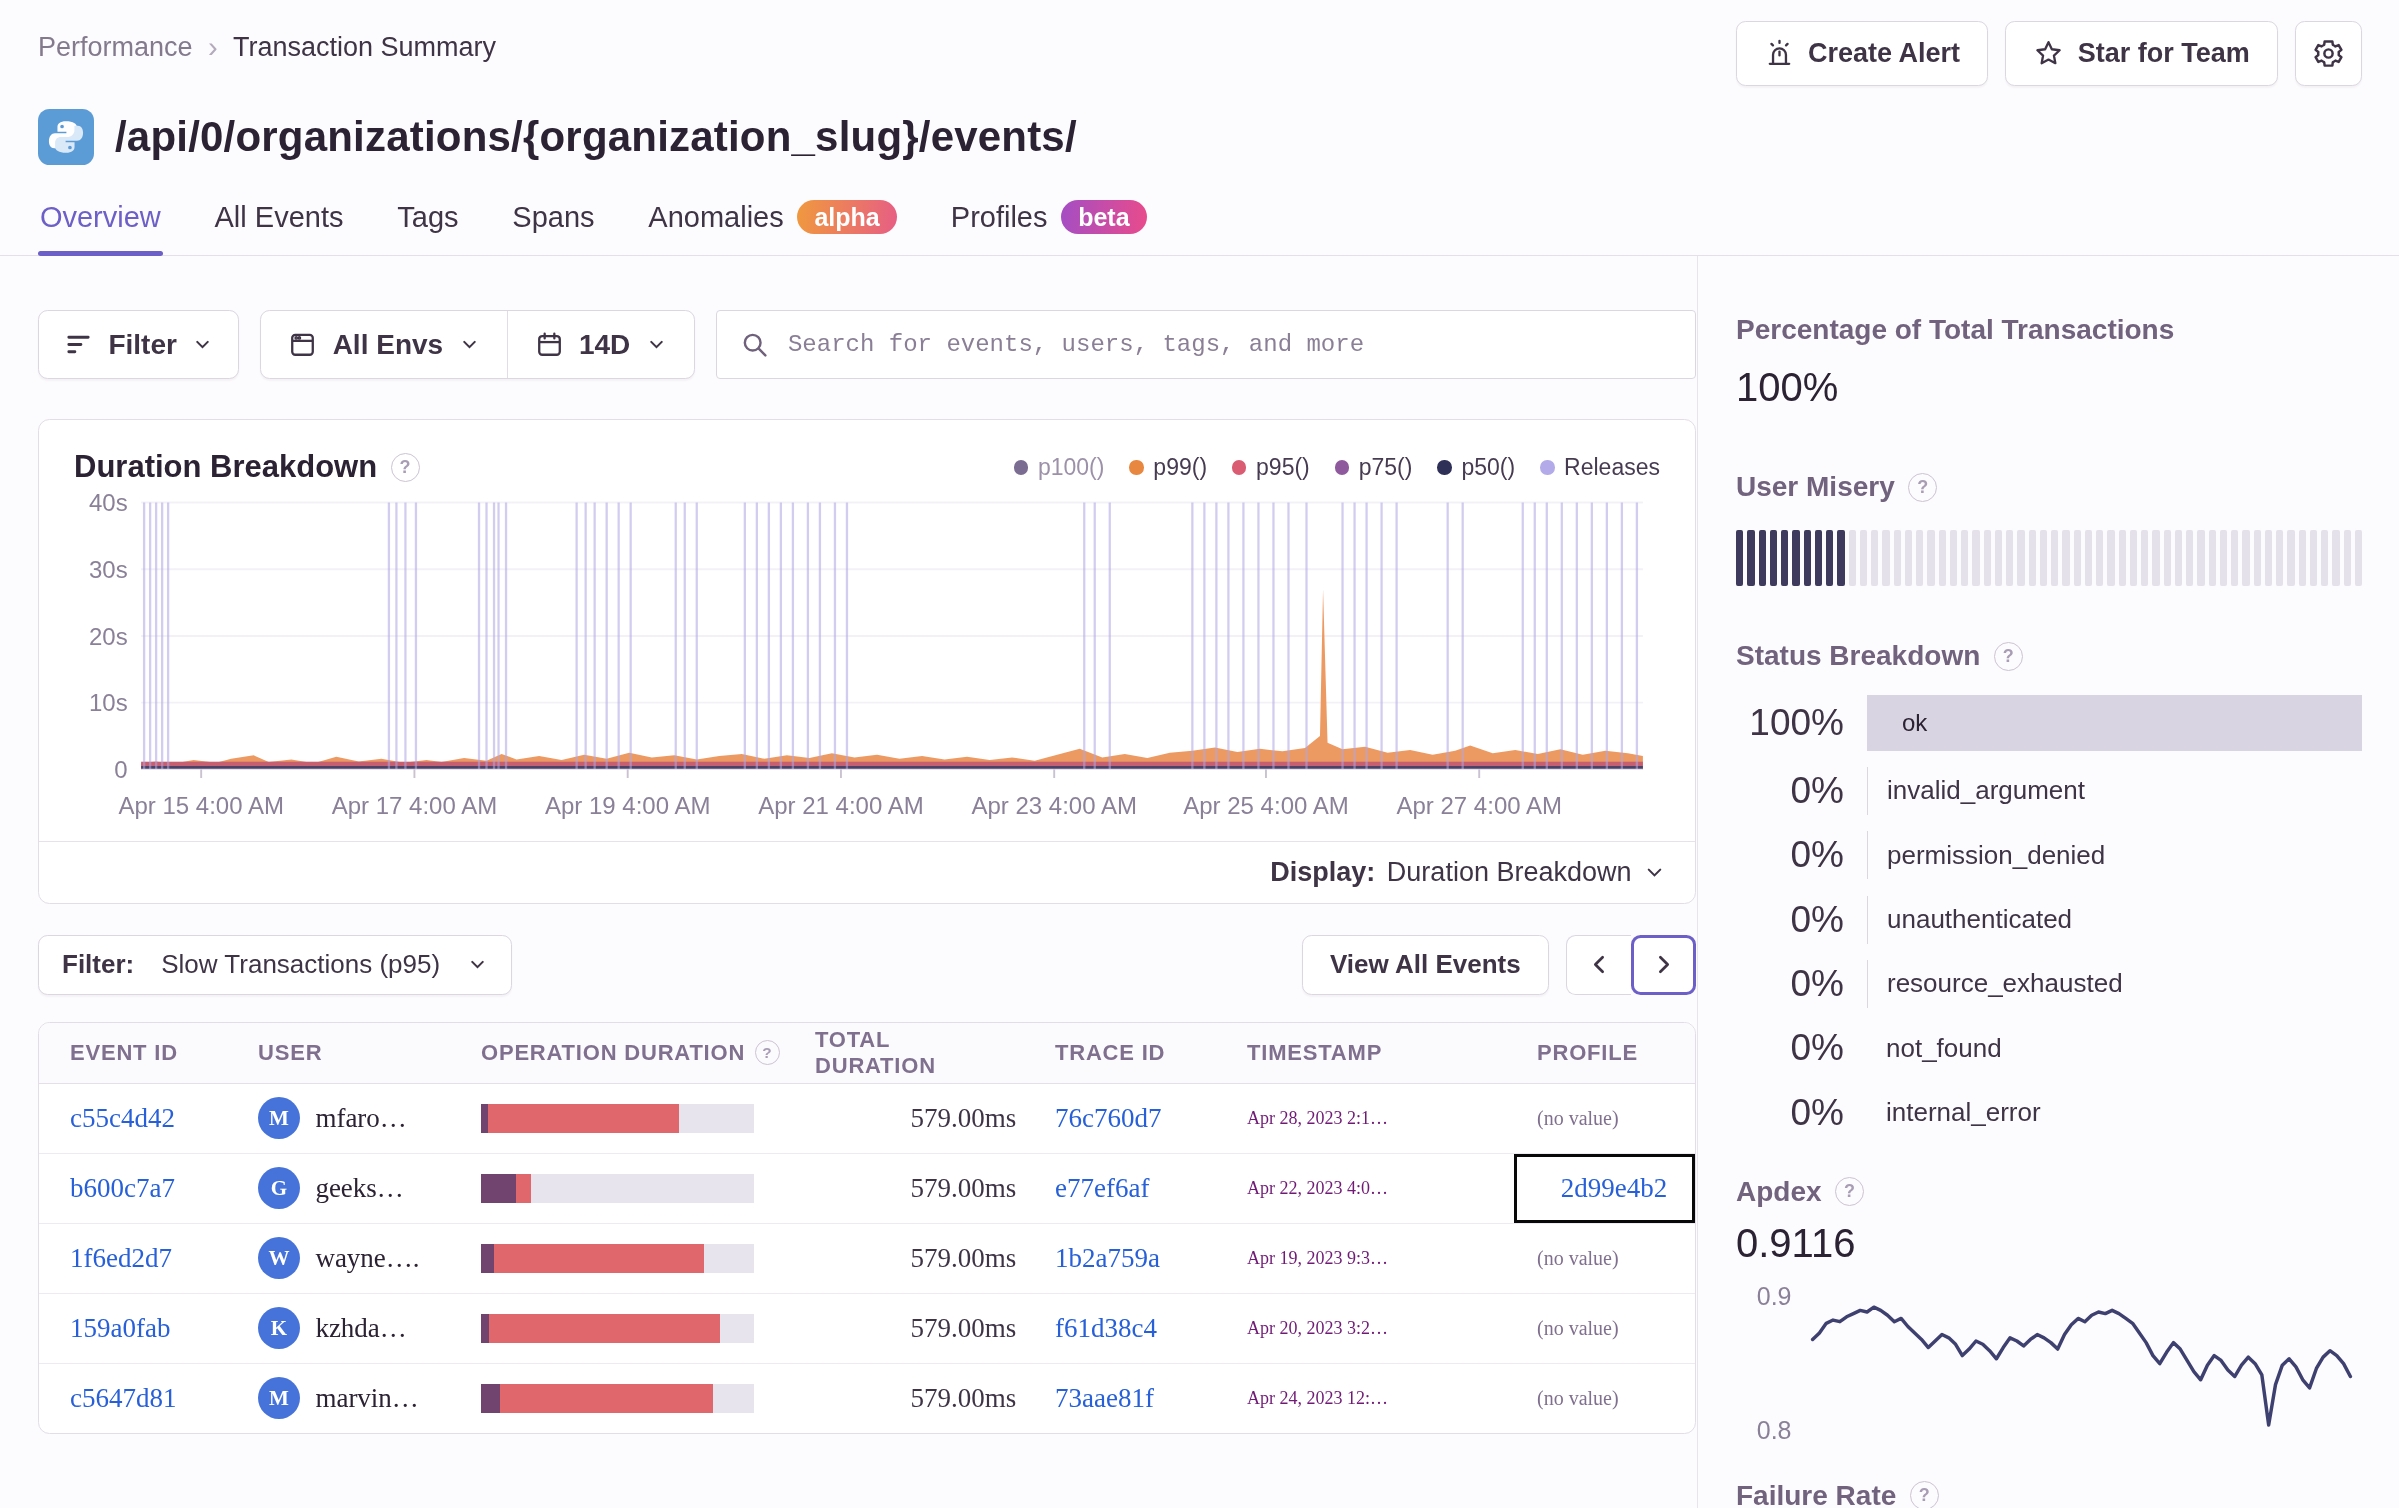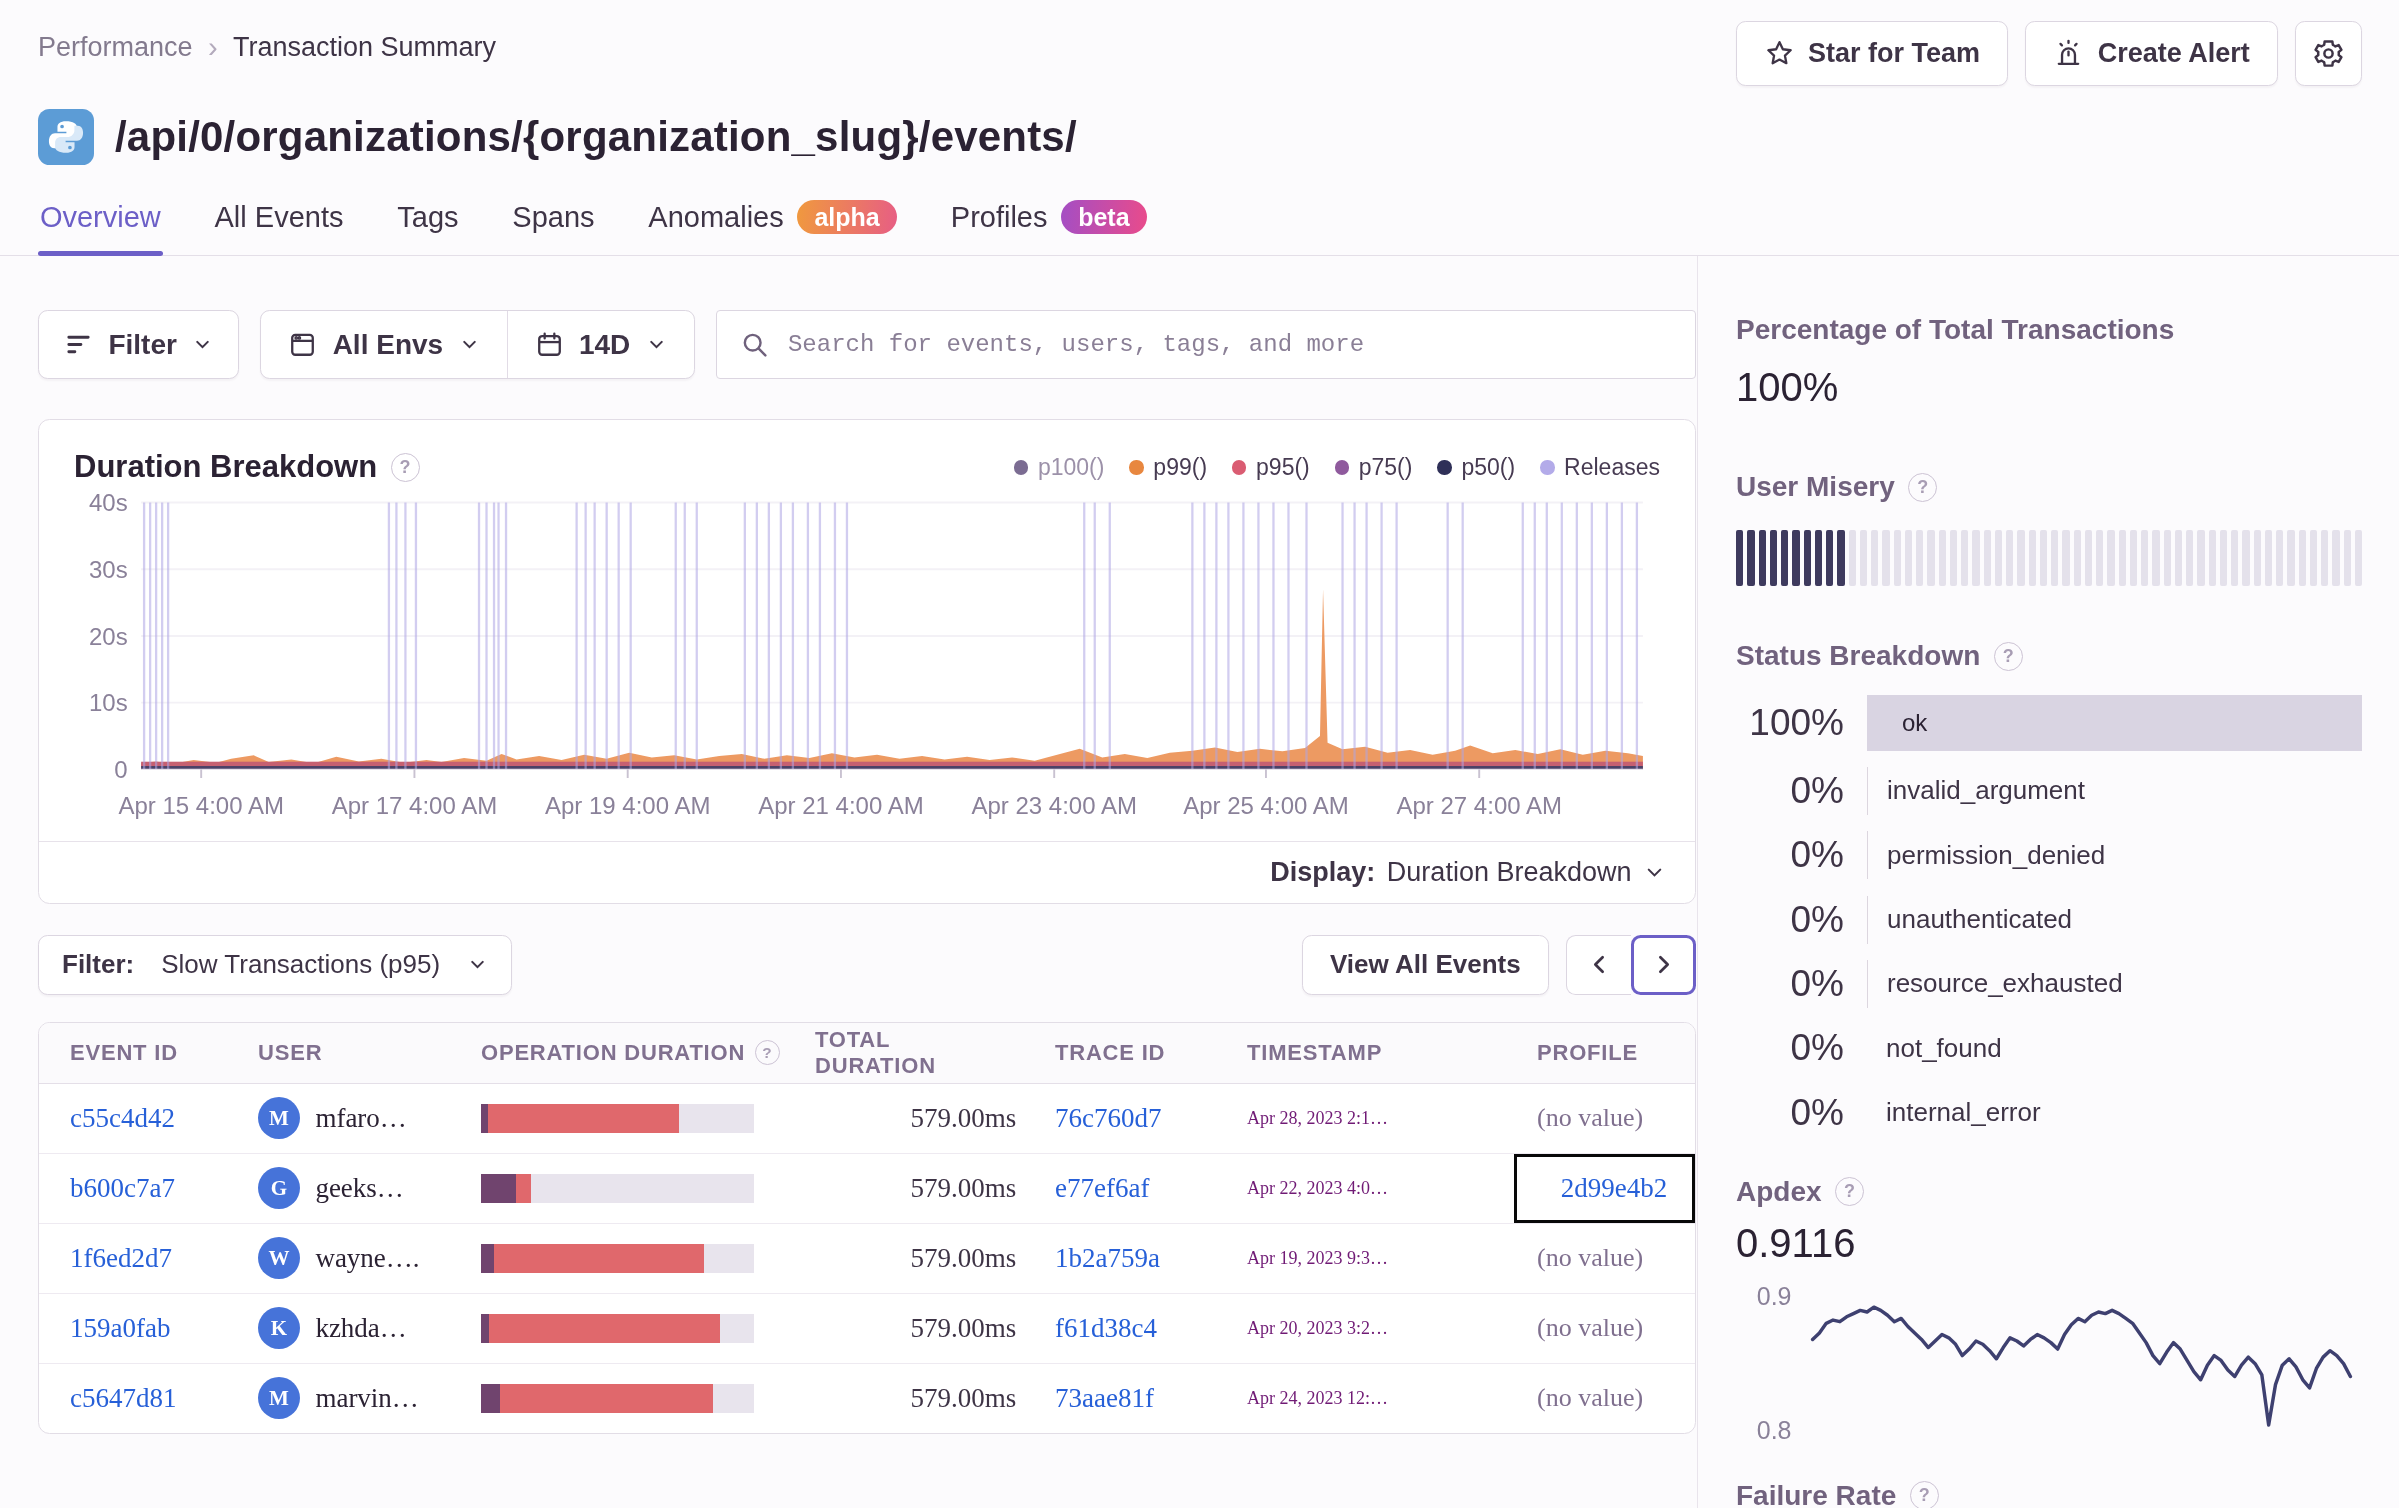--- a/index.html
+++ b/index.html
@@ -84,21 +84,21 @@
   .td{padding-left:31px;font-size:27px;display:flex;align-items:center;min-height:69px;box-sizing:border-box;}
   .td.right{justify-content:flex-end;padding-right:7.7px;color:#3E3446;}
   a.lk{color:#2760D8;text-decoration:none;cursor:pointer;}
   .avatar{width:42px;height:42px;border-radius:50%;background:#4673D9;color:#fff;font-size:21px;font-weight:700;
           display:flex;align-items:center;justify-content:center;margin-right:15.4px;flex:0 0 auto;}
   .uname{color:#2B2233;}
   .optrack{width:273px;height:29px;background:#E8E4ED;display:flex;overflow:hidden;}
   .seg-p{background:#70446E;height:100%;}
   .seg-r{background:#E0686C;height:100%;}
   .ts{color:#701a75;font-size:18px;}
-  .noval{color:#80708F;font-size:26px;}
+  .noval{color:#80708F;font-size:20px;}
   .td-profile{padding-left:23px;}
   .profile-hl{border:3.8px solid #080808;align-self:stretch;display:flex;align-items:center;padding-left:19px;flex:1;margin:0 0 0 -3.8px;justify-content:center;}
   
   .sb-h{font-size:28px;font-weight:700;color:#71627E;display:flex;align-items:center;gap:13.4px;}
   .sb-val{font-size:40px;color:#2B2233;margin-top:19px;}
   .misery{display:flex;gap:3.8px;margin-top:27px;height:56px;align-items:stretch;}
   .misery .mbar{flex:1;border-radius:1.9px;}
   .status-rows{margin-top:23px;display:flex;flex-direction:column;gap:14.4px;}
   .st-row{display:grid;grid-template-columns:108px 1fr;column-gap:23px;align-items:center;min-height:50px;}
   .st-val{font-size:37px;color:#3E3446;text-align:right;}
@@ -117,33 +117,33 @@
 <body>
 
 <div class="hdr">
   <div class="crumbs">
     <span class="crumb-parent">Performance</span>
     <span class="crumb-sep">›</span>
     <span class="crumb-current">Transaction Summary</span>
   </div>
   <div class="hdr-actions">
     <div class="btn">
-      <svg width="31" height="31" viewBox="0 0 24 24" fill="none" stroke="#3E3446" stroke-width="1.8" stroke-linejoin="round">
-        <path d="M12 3.2l2.6 5.5 6 .8-4.4 4.1 1.1 5.9L12 16.7l-5.3 2.8 1.1-5.9-4.4-4.1 6-.8z"></path>
-      </svg>
-      <span>Star for Team</span>
-    </div>
-    <div class="btn">
       <svg width="31" height="31" viewBox="0 0 24 24" fill="none" stroke="#3E3446" stroke-width="1.8" stroke-linecap="round" stroke-linejoin="round">
         <path d="M4.5 20h15"></path>
           <path d="M7 20v-7a5 5 0 0 1 10 0v7"></path>
           <path d="M12 10.5v3"></path>
         <path d="M12 2.2v1.6M5.8 4.6l1.1 1.1M18.2 4.6l-1.1 1.1"></path>
       </svg>
       <span>Create Alert</span>
+    </div>
+    <div class="btn">
+      <svg width="31" height="31" viewBox="0 0 24 24" fill="none" stroke="#3E3446" stroke-width="1.8" stroke-linejoin="round">
+        <path d="M12 3.2l2.6 5.5 6 .8-4.4 4.1 1.1 5.9L12 16.7l-5.3 2.8 1.1-5.9-4.4-4.1 6-.8z"></path>
+      </svg>
+      <span>Star for Team</span>
     </div>
     <div class="btn icon-only">
       <svg width="33" height="33" viewBox="0 0 24 24" fill="none" stroke="#3E3446" stroke-width="1.8" stroke-linejoin="round">
         <circle cx="12" cy="12" r="3"></circle>
         <path d="M19.4 13.1c.06-.36.1-.73.1-1.1s-.04-.74-.1-1.1l2-1.55-2-3.46-2.36.95a7.6 7.6 0 0 0-1.9-1.1L14.8 3.2h-5.6l-.34 2.54c-.68.27-1.32.64-1.9 1.1L4.6 5.9l-2 3.46 2 1.55c-.06.36-.1.73-.1 1.1s.04.74.1 1.1l-2 1.55 2 3.46 2.36-.95c.58.46 1.22.83 1.9 1.1l.34 2.54h5.6l.34-2.54a7.6 7.6 0 0 0 1.9-1.1l2.36.95 2-3.46z"></path>
       </svg>
     </div>
   </div>
 </div>
 

